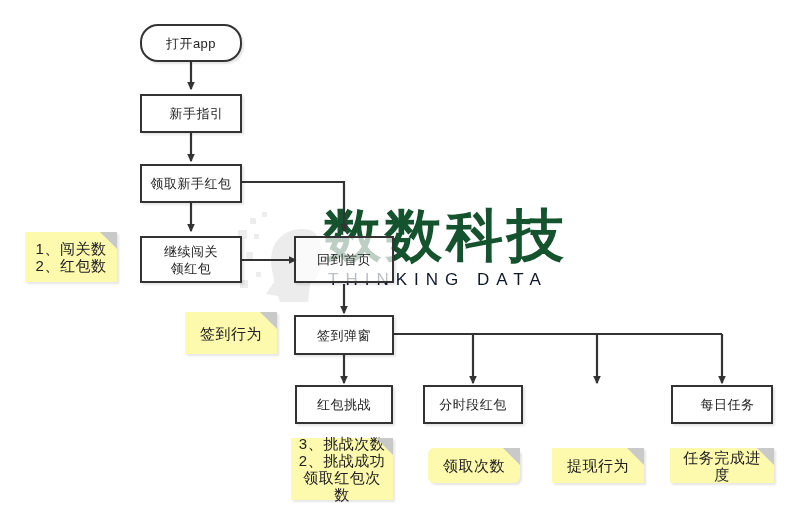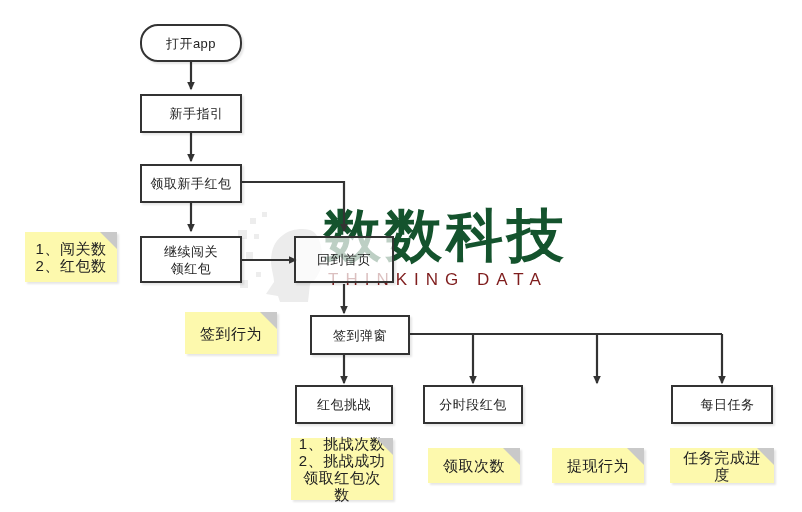--- a/index.html
+++ b/index.html
@@ -39,21 +39,21 @@
     line-height: 64px;
     white-space: nowrap;
     font-family: Liberation Mono, monospace;
   }
   .wm-sub {
     position: absolute;
     left: 96px;
     top: 58px;
     font-size: 17px;
     letter-spacing: 7px;
-    color: #7f1d1d;
+    color: #0f172a;
     white-space: nowrap;
     font-family: "Liberation Sans", sans-serif;
   }
   .wm-head {
     position: absolute;
     left: 22px;
     top: 12px;
     width: 74px;
     height: 78px;
   }
@@ -192,21 +192,21 @@
 
   <div class="node" style="left:140px;top:236px;width:102px;height:47px;">
     <span class="note-text">继续闯关
 领红包</span>
   </div>
 
   <div class="node translucent" style="left:294px;top:236px;width:100px;height:47px;">
     <span>回到首页</span>
   </div>
 
-  <div class="node" style="left:310px;top:315px;width:100px;height:40px;">
+  <div class="node" style="left:294px;top:315px;width:100px;height:40px;">
     <span>签到弹窗</span>
   </div>
 
   <div class="node" style="left:295px;top:385px;width:98px;height:39px;">
     <span>红包挑战</span>
   </div>
 
   <div class="node" style="left:423px;top:385px;width:100px;height:39px;text-align:right;">
     <span>分时段红包</span>
   </div>
@@ -222,26 +222,26 @@
 2、红包数</span>
   </div>
 
   <div class="note" style="left:185px;top:312px;width:92px;height:42px;">
     <span class="fold"></span>
     <span class="note-text">签到行为</span>
   </div>
 
   <div class="note" style="left:291px;top:438px;width:102px;height:62px;">
     <span class="fold"></span>
-    <span class="note-text">1、挑战次数
+    <span class="note-text">3、挑战次数
 2、挑战成功
 领取红包次数</span>
   </div>
 
-  <div class="note" style="left:428px;top:448px;width:92px;height:35px;">
+  <div class="note" style="left:428px;top:448px;width:92px;height:35px;border-radius:6px;">
     <span class="fold"></span>
     <span class="note-text">领取次数</span>
   </div>
 
   <div class="note" style="left:552px;top:448px;width:92px;height:35px;">
     <span class="fold"></span>
     <span class="note-text">提现行为</span>
   </div>
 
   <div class="note" style="left:670px;top:448px;width:104px;height:35px;">

